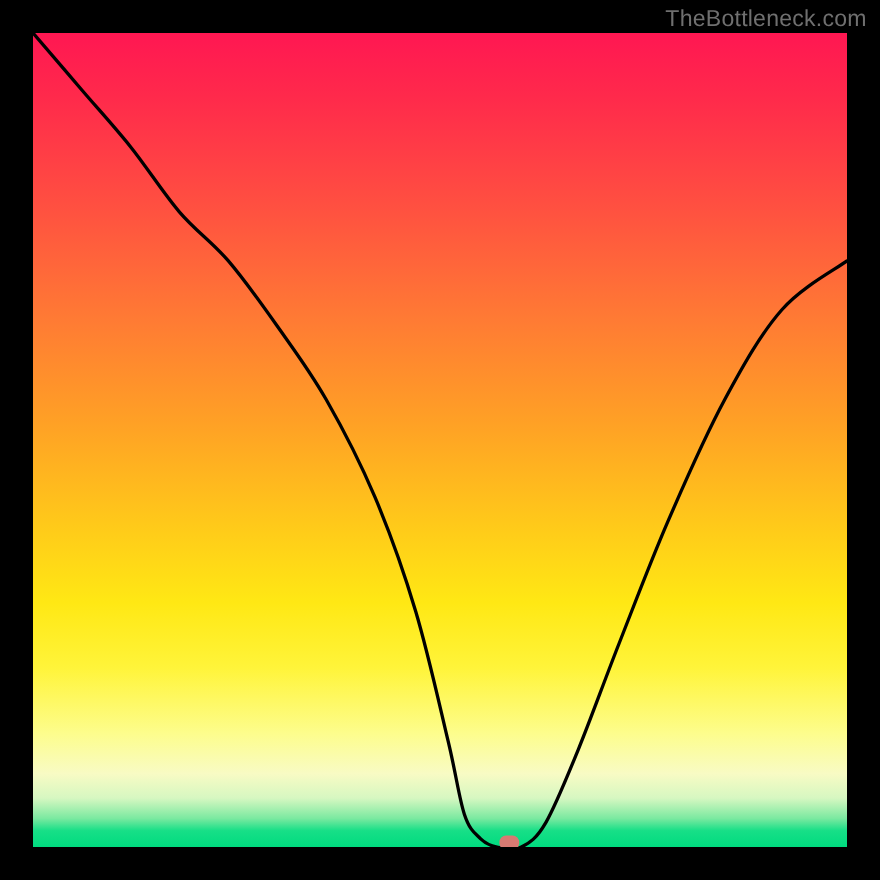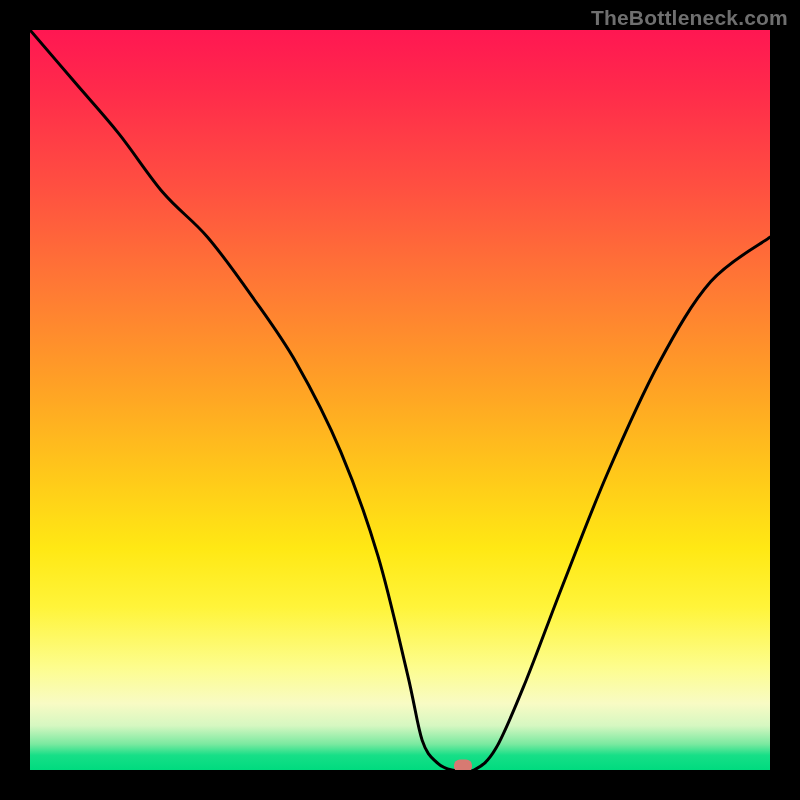--- a/index.html
+++ b/index.html
@@ -16,21 +16,21 @@
     width: 800px;
     height: 800px;
     background: #000;
   }
   .watermark {
     position: absolute;
     top: 6px;
     right: 12px;
     color: #6f6f6f;
     font-size: 21px;
-    font-weight: 700;
+    font-weight: 400;
     letter-spacing: 0.2px;
     z-index: 5;
   }
   .plot-area {
     position: absolute;
     left: 30px;
     top: 30px;
     width: 740px;
     height: 740px;
     overflow: hidden;

